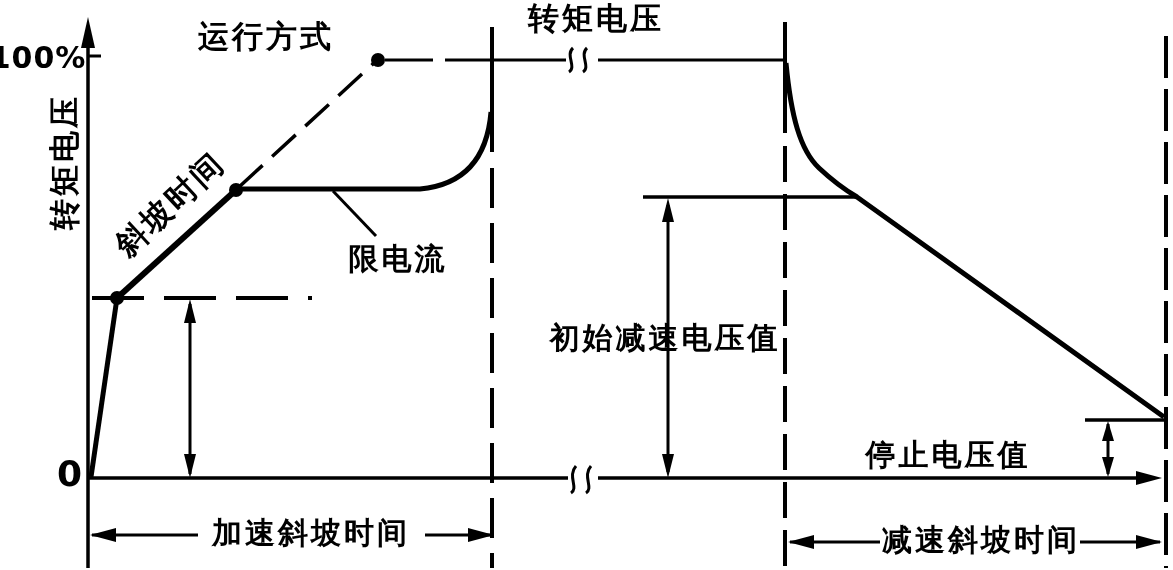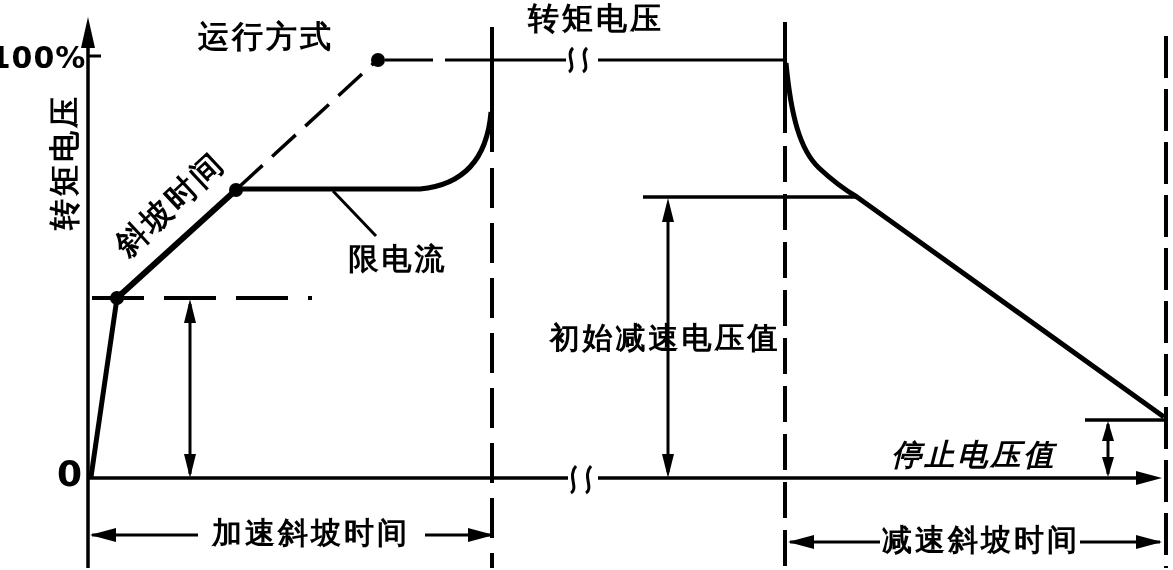--- a/index.html
+++ b/index.html
@@ -89,18 +89,18 @@
   <div class="lbl small num" style="left:38px;top:58px;">100%</div>
   <div class="lbl rot90" style="left:64px;top:162px;">转矩电压</div>
   <div class="lbl num" style="left:70px;top:474px;font-size:36px;">0</div>
 
   <div class="lbl" style="left:266px;top:36px;">运行方式</div>
   <div class="lbl" style="left:596px;top:18px;">转矩电压</div>
 
   <div class="lbl rot43" style="left:170px;top:204px;">斜坡时间</div>
   <div class="lbl small" style="left:398px;top:259px;">限电流</div>
   <div class="lbl small" style="left:665px;top:338px;">初始减速电压值</div>
-  <div class="lbl small" style="left:974px;top:455px;font-style:italic;">停止电压值</div>
+  <div class="lbl small" style="left:948px;top:455px;">停止电压值</div>
 
   <div class="lbl small" style="left:311px;top:533px;">加速斜坡时间</div>
   <div class="lbl small" style="left:981px;top:540px;text-align:right;">减速斜坡时间</div>
 
 </div>
 
 </body></html>

